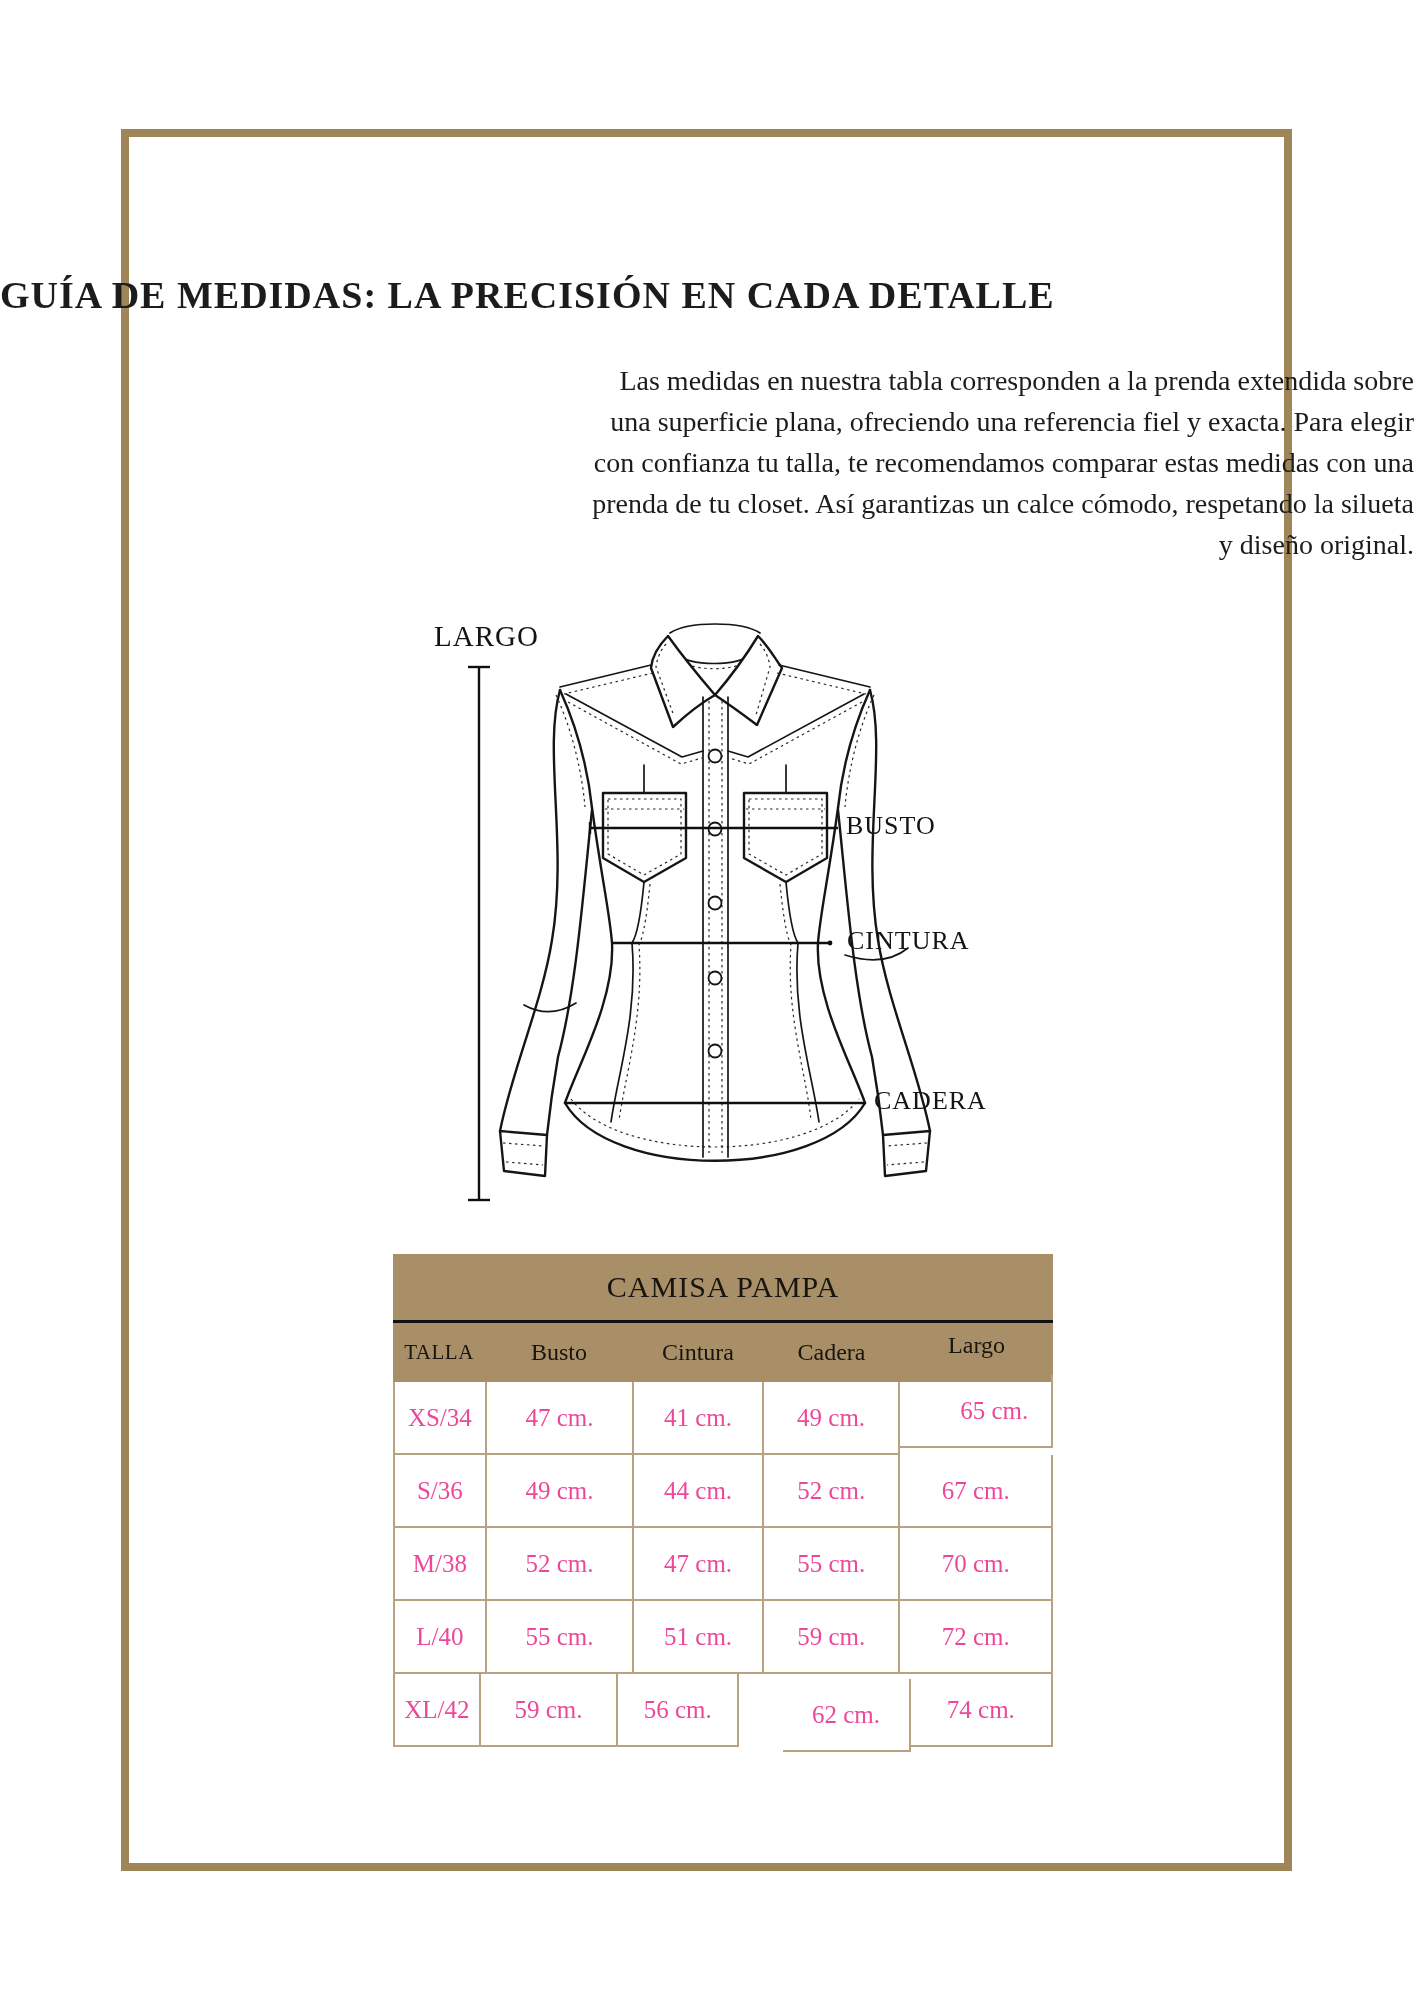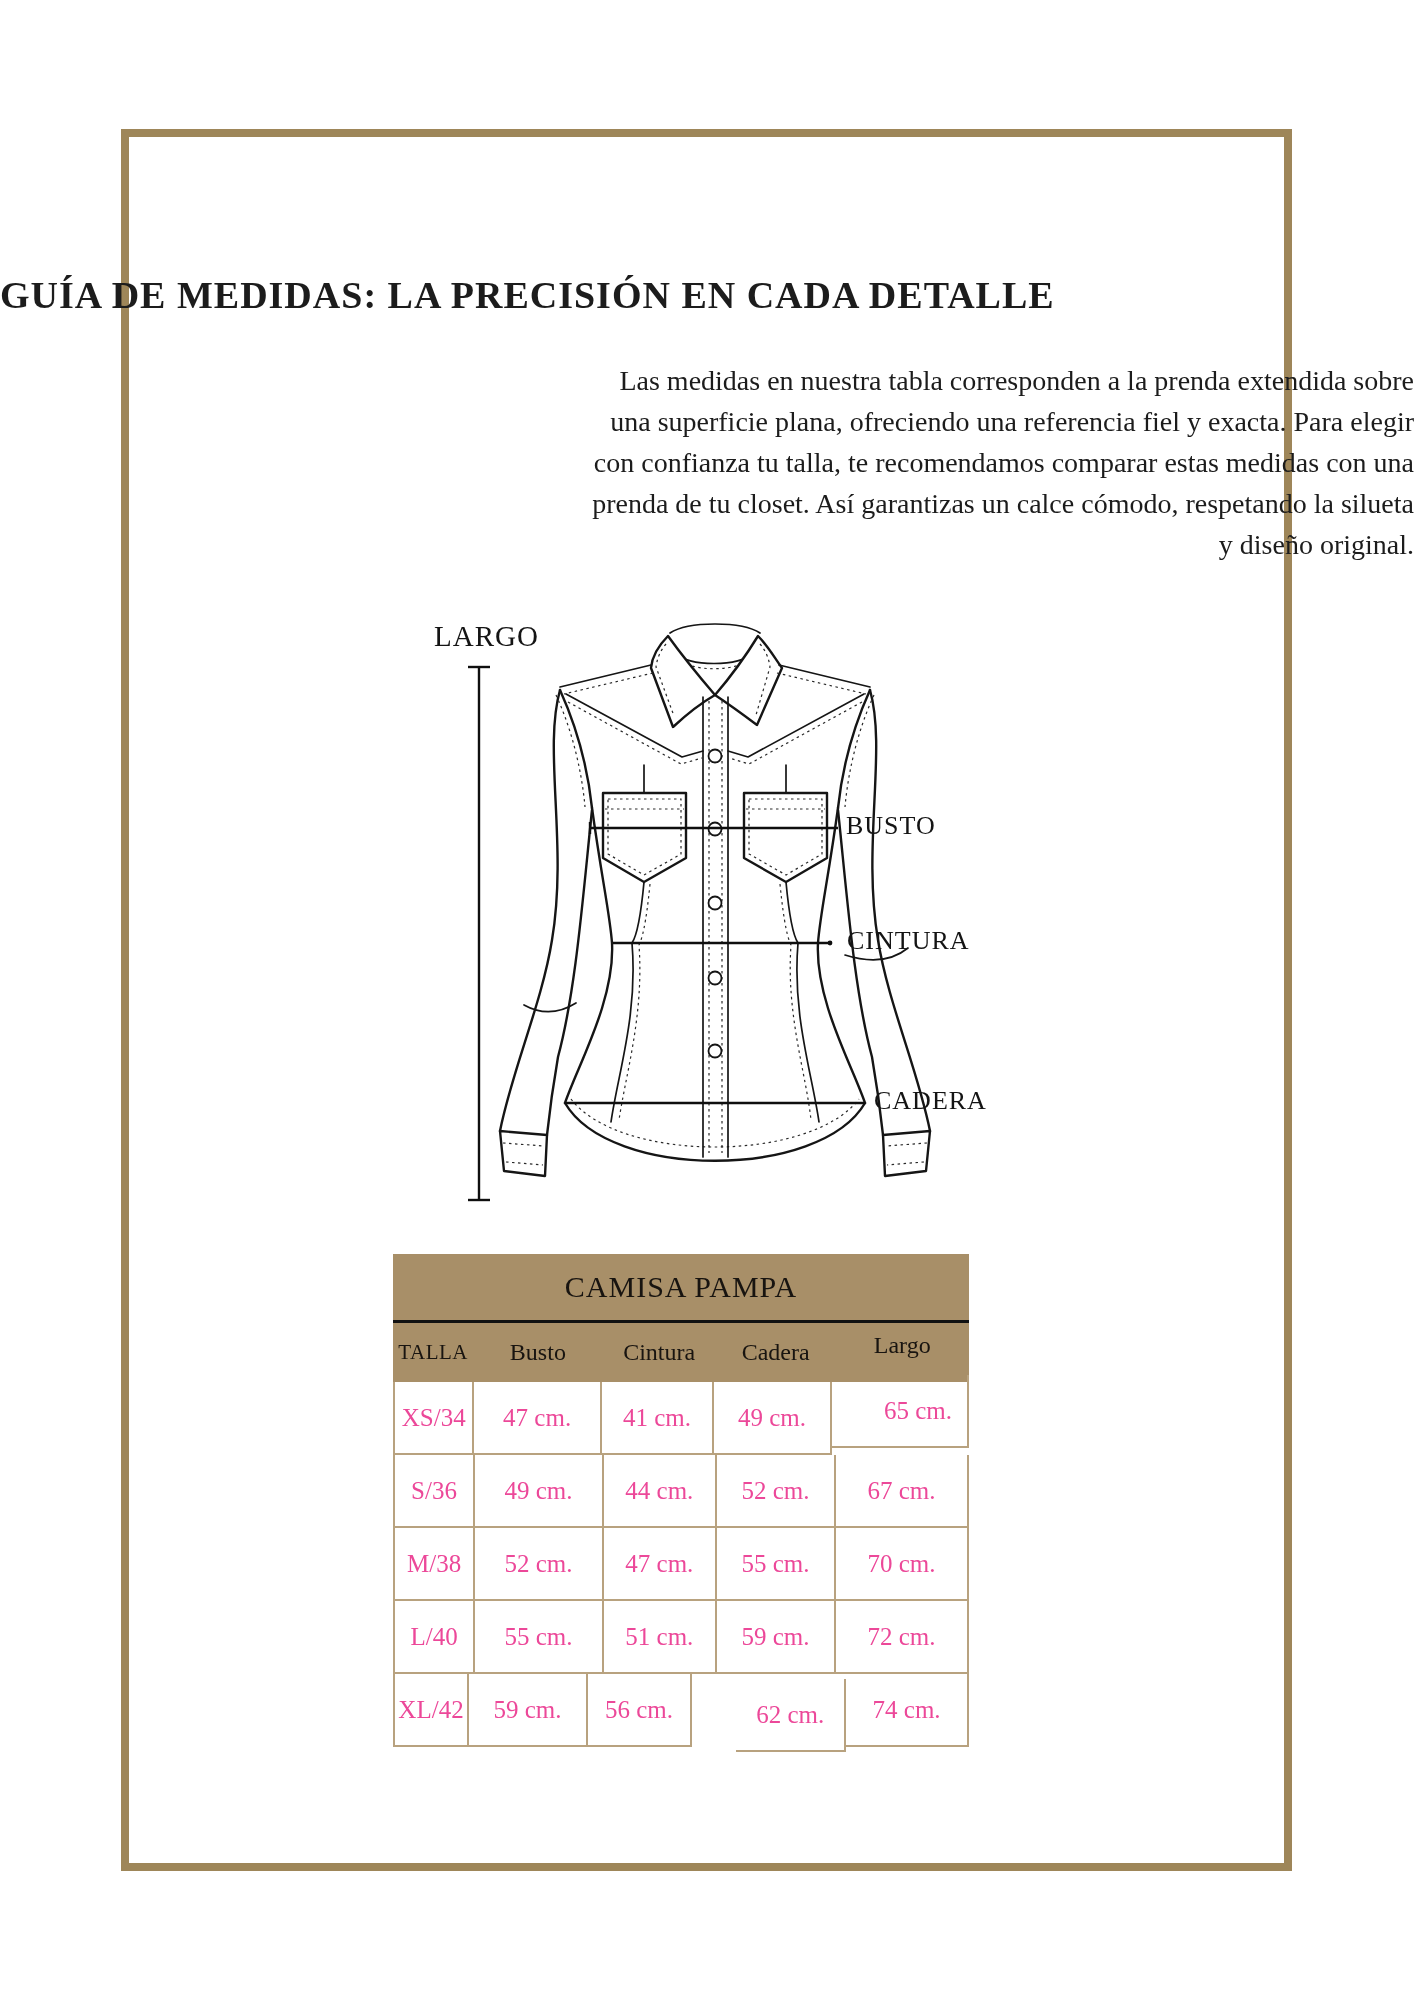--- a/index.html
+++ b/index.html
@@ -29,21 +29,21 @@
   .intro div{white-space:nowrap;}
   .shirt-svg{position:absolute;left:430px;top:595px;width:590px;height:640px;}
   .mlabel{
     position:absolute;font-size:26px;letter-spacing:1px;color:#141414;white-space:nowrap;
   }
   .mlabel.largo{left:434px;top:620px;font-size:29px;}
   .mlabel.busto{left:846px;top:811px;}
   .mlabel.cintura{left:847px;top:926px;}
   .mlabel.cadera{left:874px;top:1086px;}
 
-  .stable{position:absolute;left:393px;top:1254px;width:576px;}
+  .stable{position:absolute;left:393px;top:1254px;width:660px;}
   .tbl-title{
     height:66px;background:var(--table-header-bg);
     display:flex;align-items:center;justify-content:center;
     font-size:30px;letter-spacing:1px;color:#181410;
   }
   .tbl-divider{height:3px;background:var(--divider);}
   .tbl-header{
     height:59px;background:var(--table-header-bg);
     display:flex;align-items:flex-start;color:#181410;
   }

